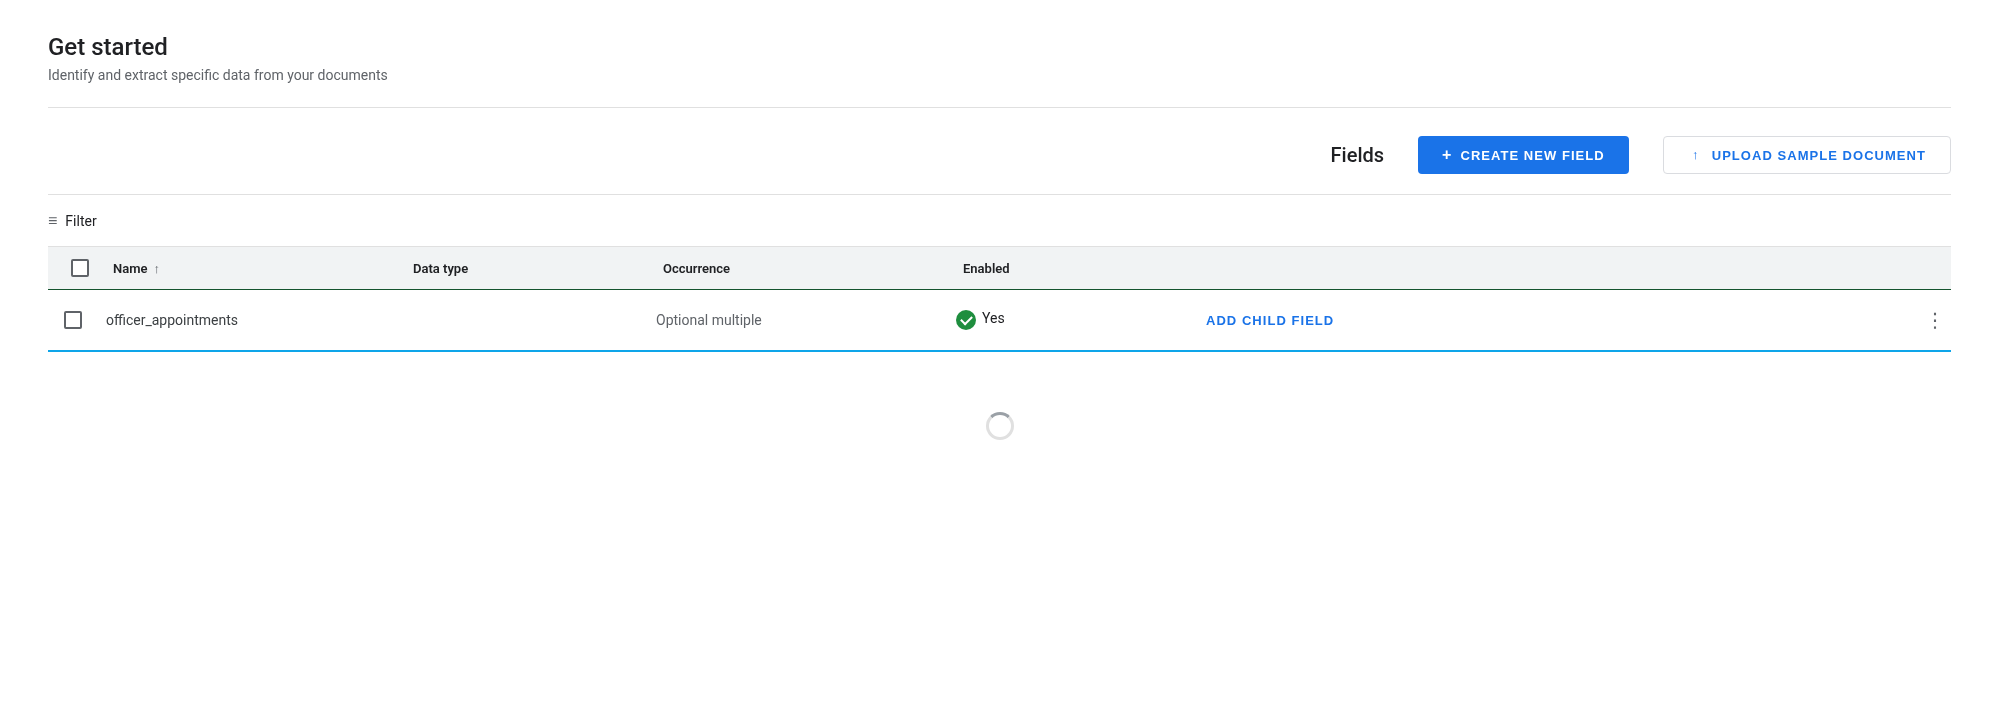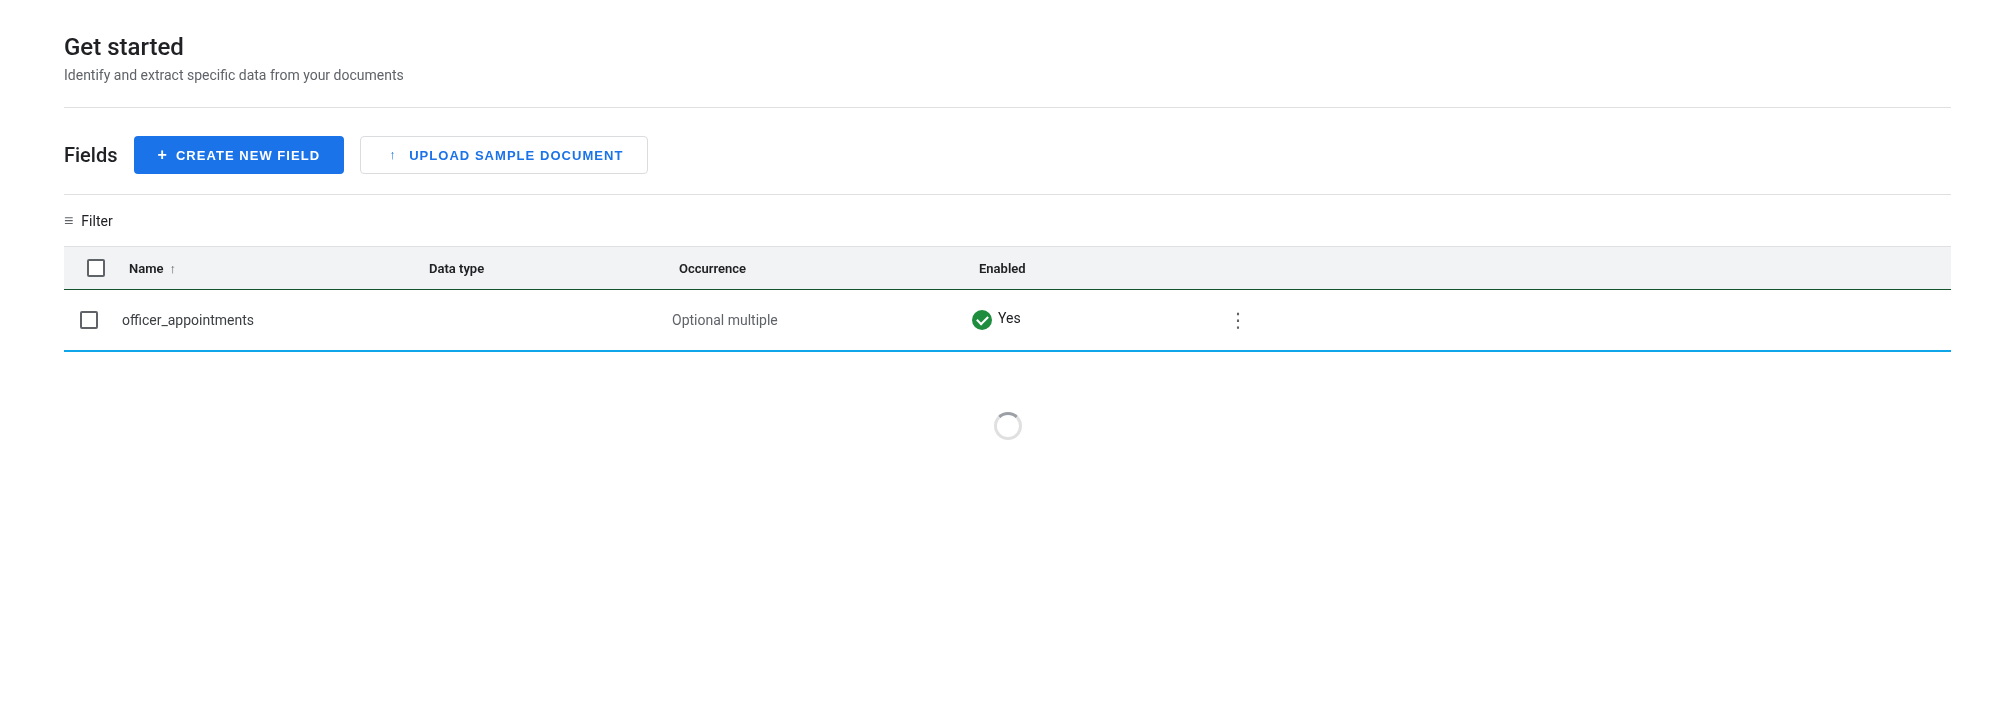--- a/index.html
+++ b/index.html
@@ -11,21 +11,20 @@
     body {
       font-family: 'Google Sans', Roboto, Arial, sans-serif;
       background: #fff;
       color: #202124;
       width: 1999px;
       min-height: 716px;
     }
 
     .page-container {
       padding: 32px 48px;
-      margin-left: 16px;
     }
 
     .header-section {
       padding-bottom: 24px;
       border-bottom: 1px solid #e0e0e0;
     }
 
     .page-title {
       font-size: 24px;
       font-weight: 500;
@@ -40,21 +39,22 @@
     }
 
     .fields-section {
       padding: 28px 0 20px 0;
       border-bottom: 1px solid #e0e0e0;
     }
 
     .fields-toolbar {
       display: flex;
       align-items: center;
-      gap: 16px;
+      gap: 34px;
+      justify-content: flex-end;
     }
 
     .fields-label {
       font-size: 20px;
       font-weight: 500;
       color: #202124;
     }
 
     .btn-create-new-field {
       display: flex;
@@ -338,20 +338,25 @@
         <span></span>
       </div>
       <div class="table-cell occurrence-text">
         <span>Optional multiple</span>
       </div>
       <div class="table-cell enabled-cell">
         <span class="green-check-icon"></span>
         <span class="enabled-yes">Yes</span>
       </div>
       <div class="table-cell">
+        <button class="add-child-field-btn">
+          <span>ADD CHILD FIELD</span>
+        </button>
+      </div>
+      <div class="table-cell">
         <button class="more-options-btn">
           <span>⋮</span>
         </button>
       </div>
     </div>
 
   </div>
 
   <div class="loading-spinner-container">
     <div class="loading-spinner"></div>

